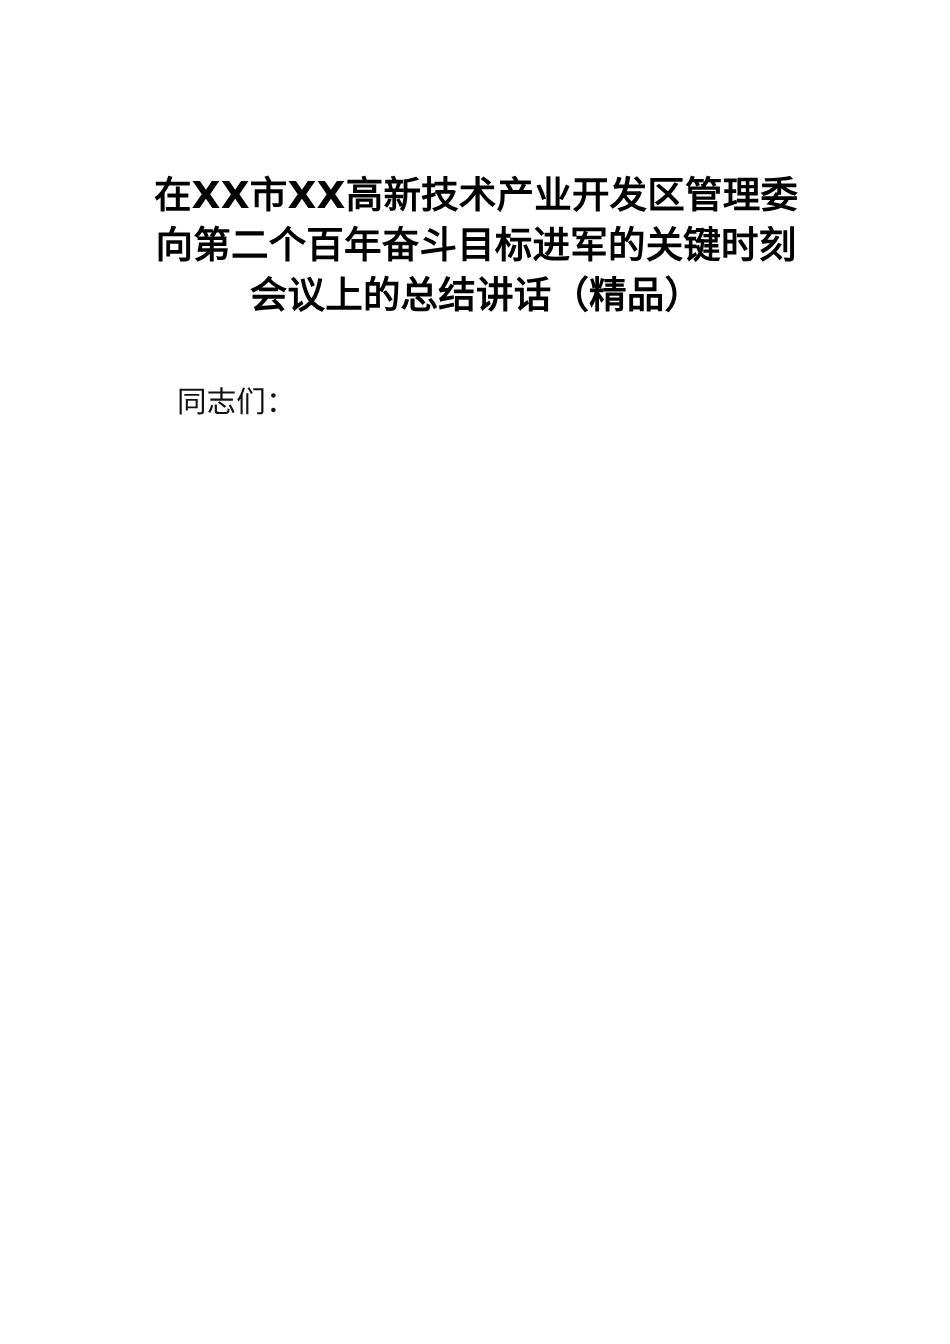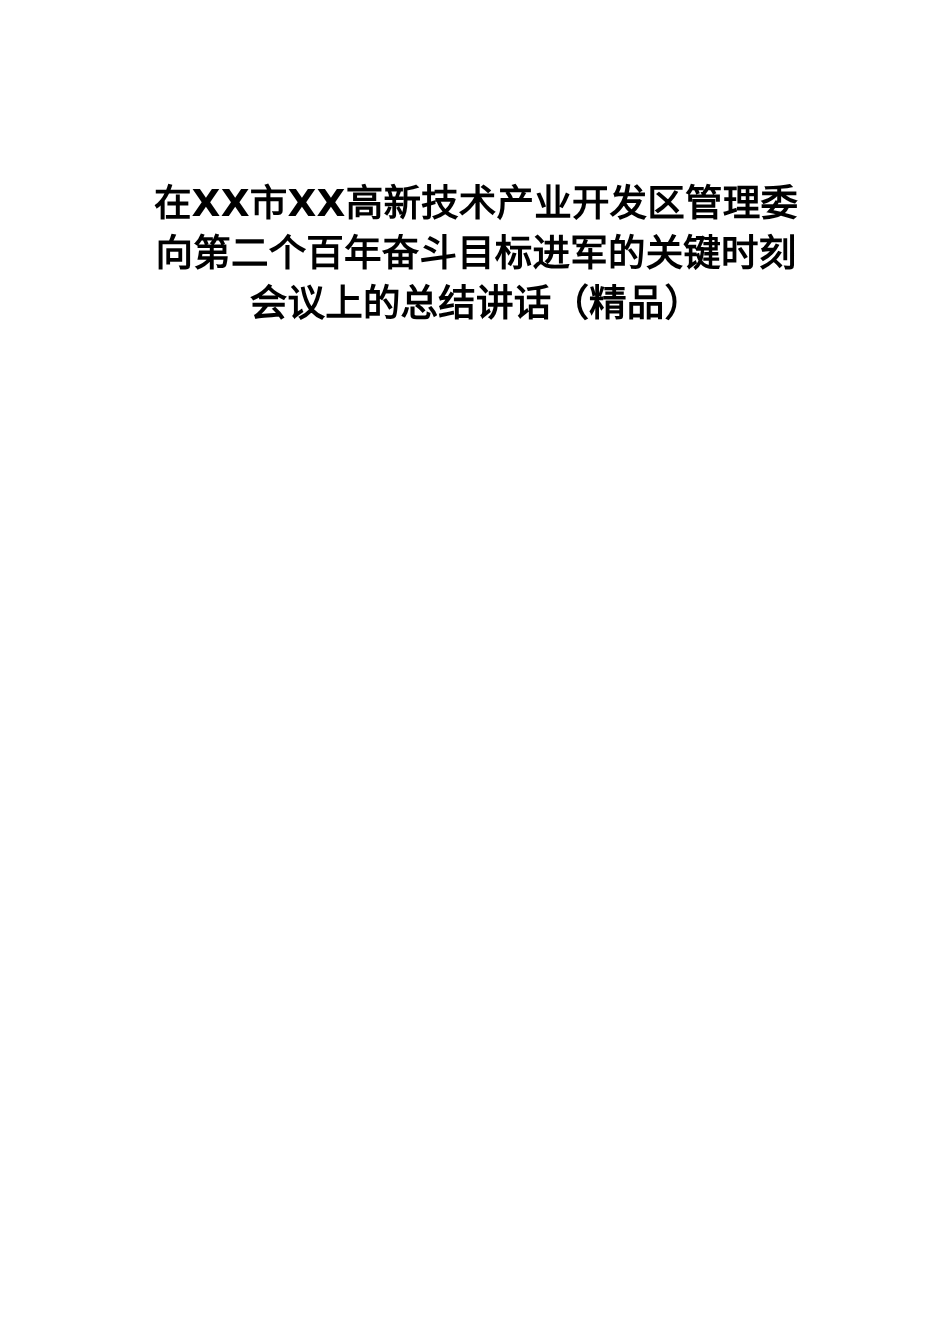--- a/index.html
+++ b/index.html
@@ -26,21 +26,21 @@
 
   .doc-body {
     position: absolute;
     left: 118px;
     top: 0;
     width: 716px;
   }
 
   
   .doc-title {
-    margin: 8px;
+    margin: 0;
     padding: 0;
     padding-top: 170px;
     text-align: center;
     font-family: "DejaVu Sans", "Liberation Sans", sans-serif;
     font-weight: 700;
     font-size: 37.5px;
     line-height: 50px;
     letter-spacing: 0.2px;
     color: #000000;
     text-rendering: optimizeLegibility;
@@ -80,18 +80,19 @@
   <div class="doc-body">
 
     <h1 class="doc-title">
       <span class="tline">在XX市XX高新技术产业开发区管理委</span>
       <span class="tline">向第二个百年奋斗目标进军的关键时刻</span>
       <span class="tline">会议上的总结讲话（精品）</span>
     </h1>
 
     <div class="gap-after-title"></div>
 
+    <p class="para salutation">同志们：</p>
 
 
 
   </div>
 
 </div>
 
 </body></html>

